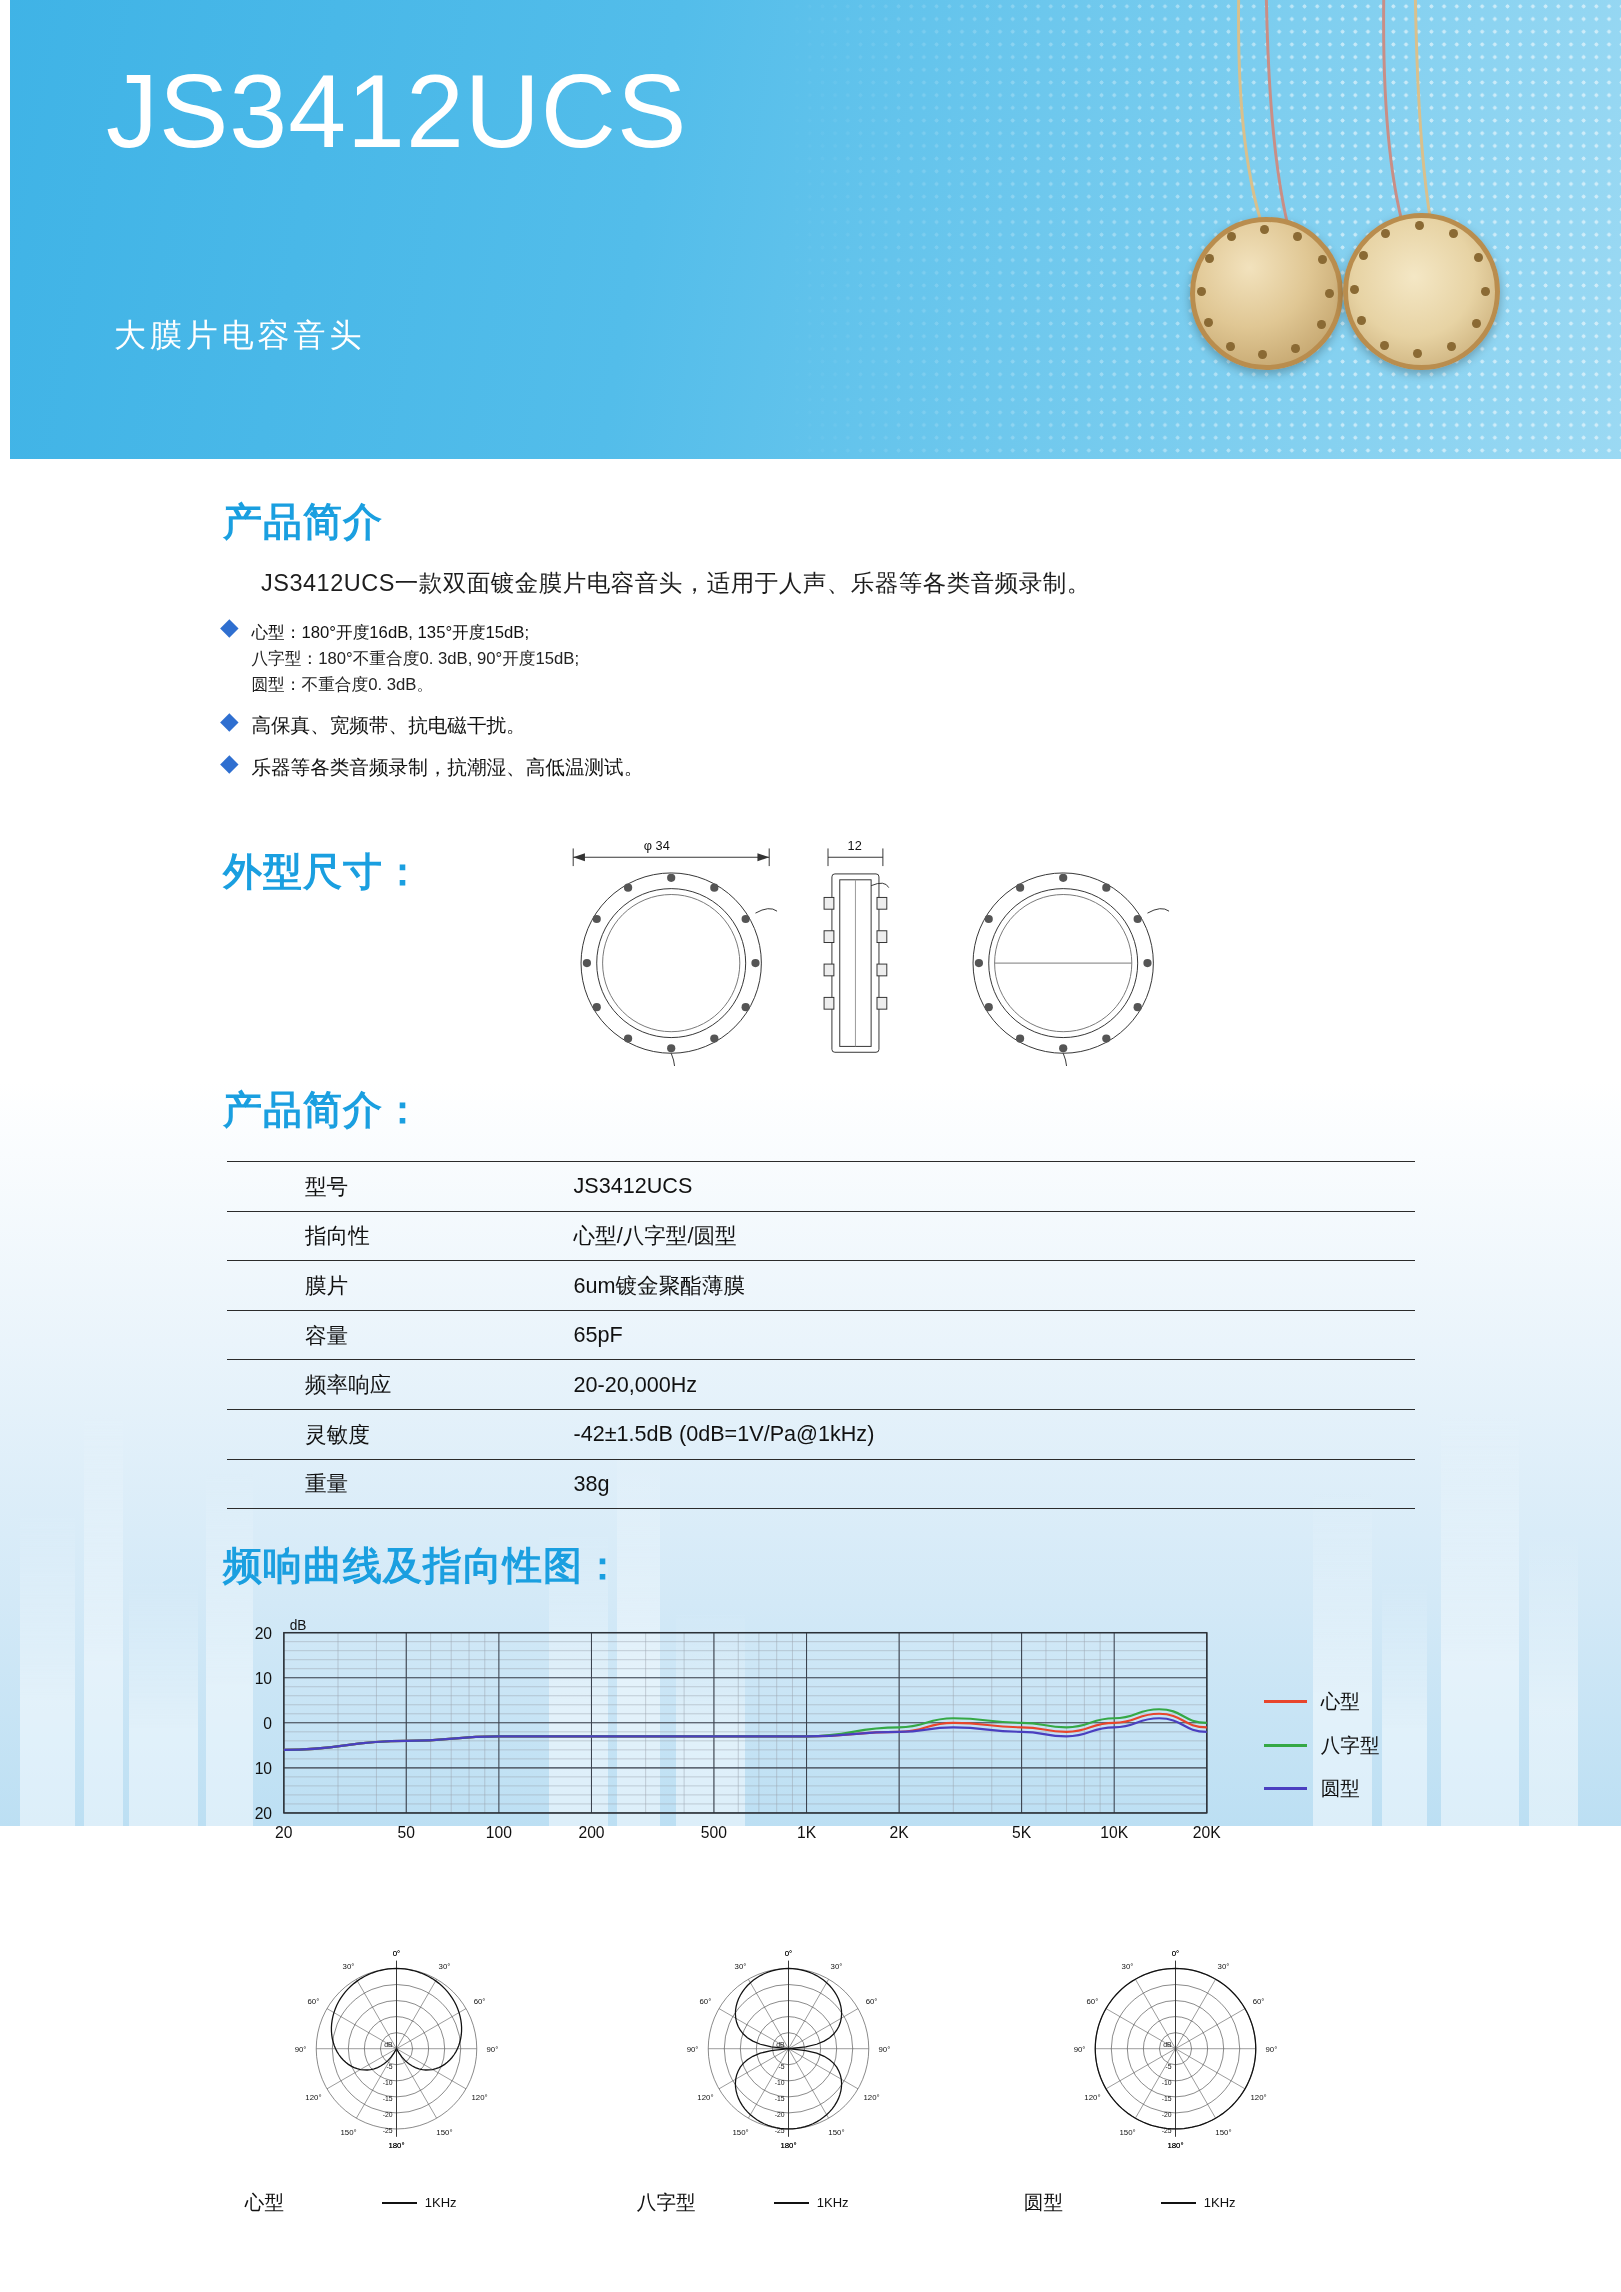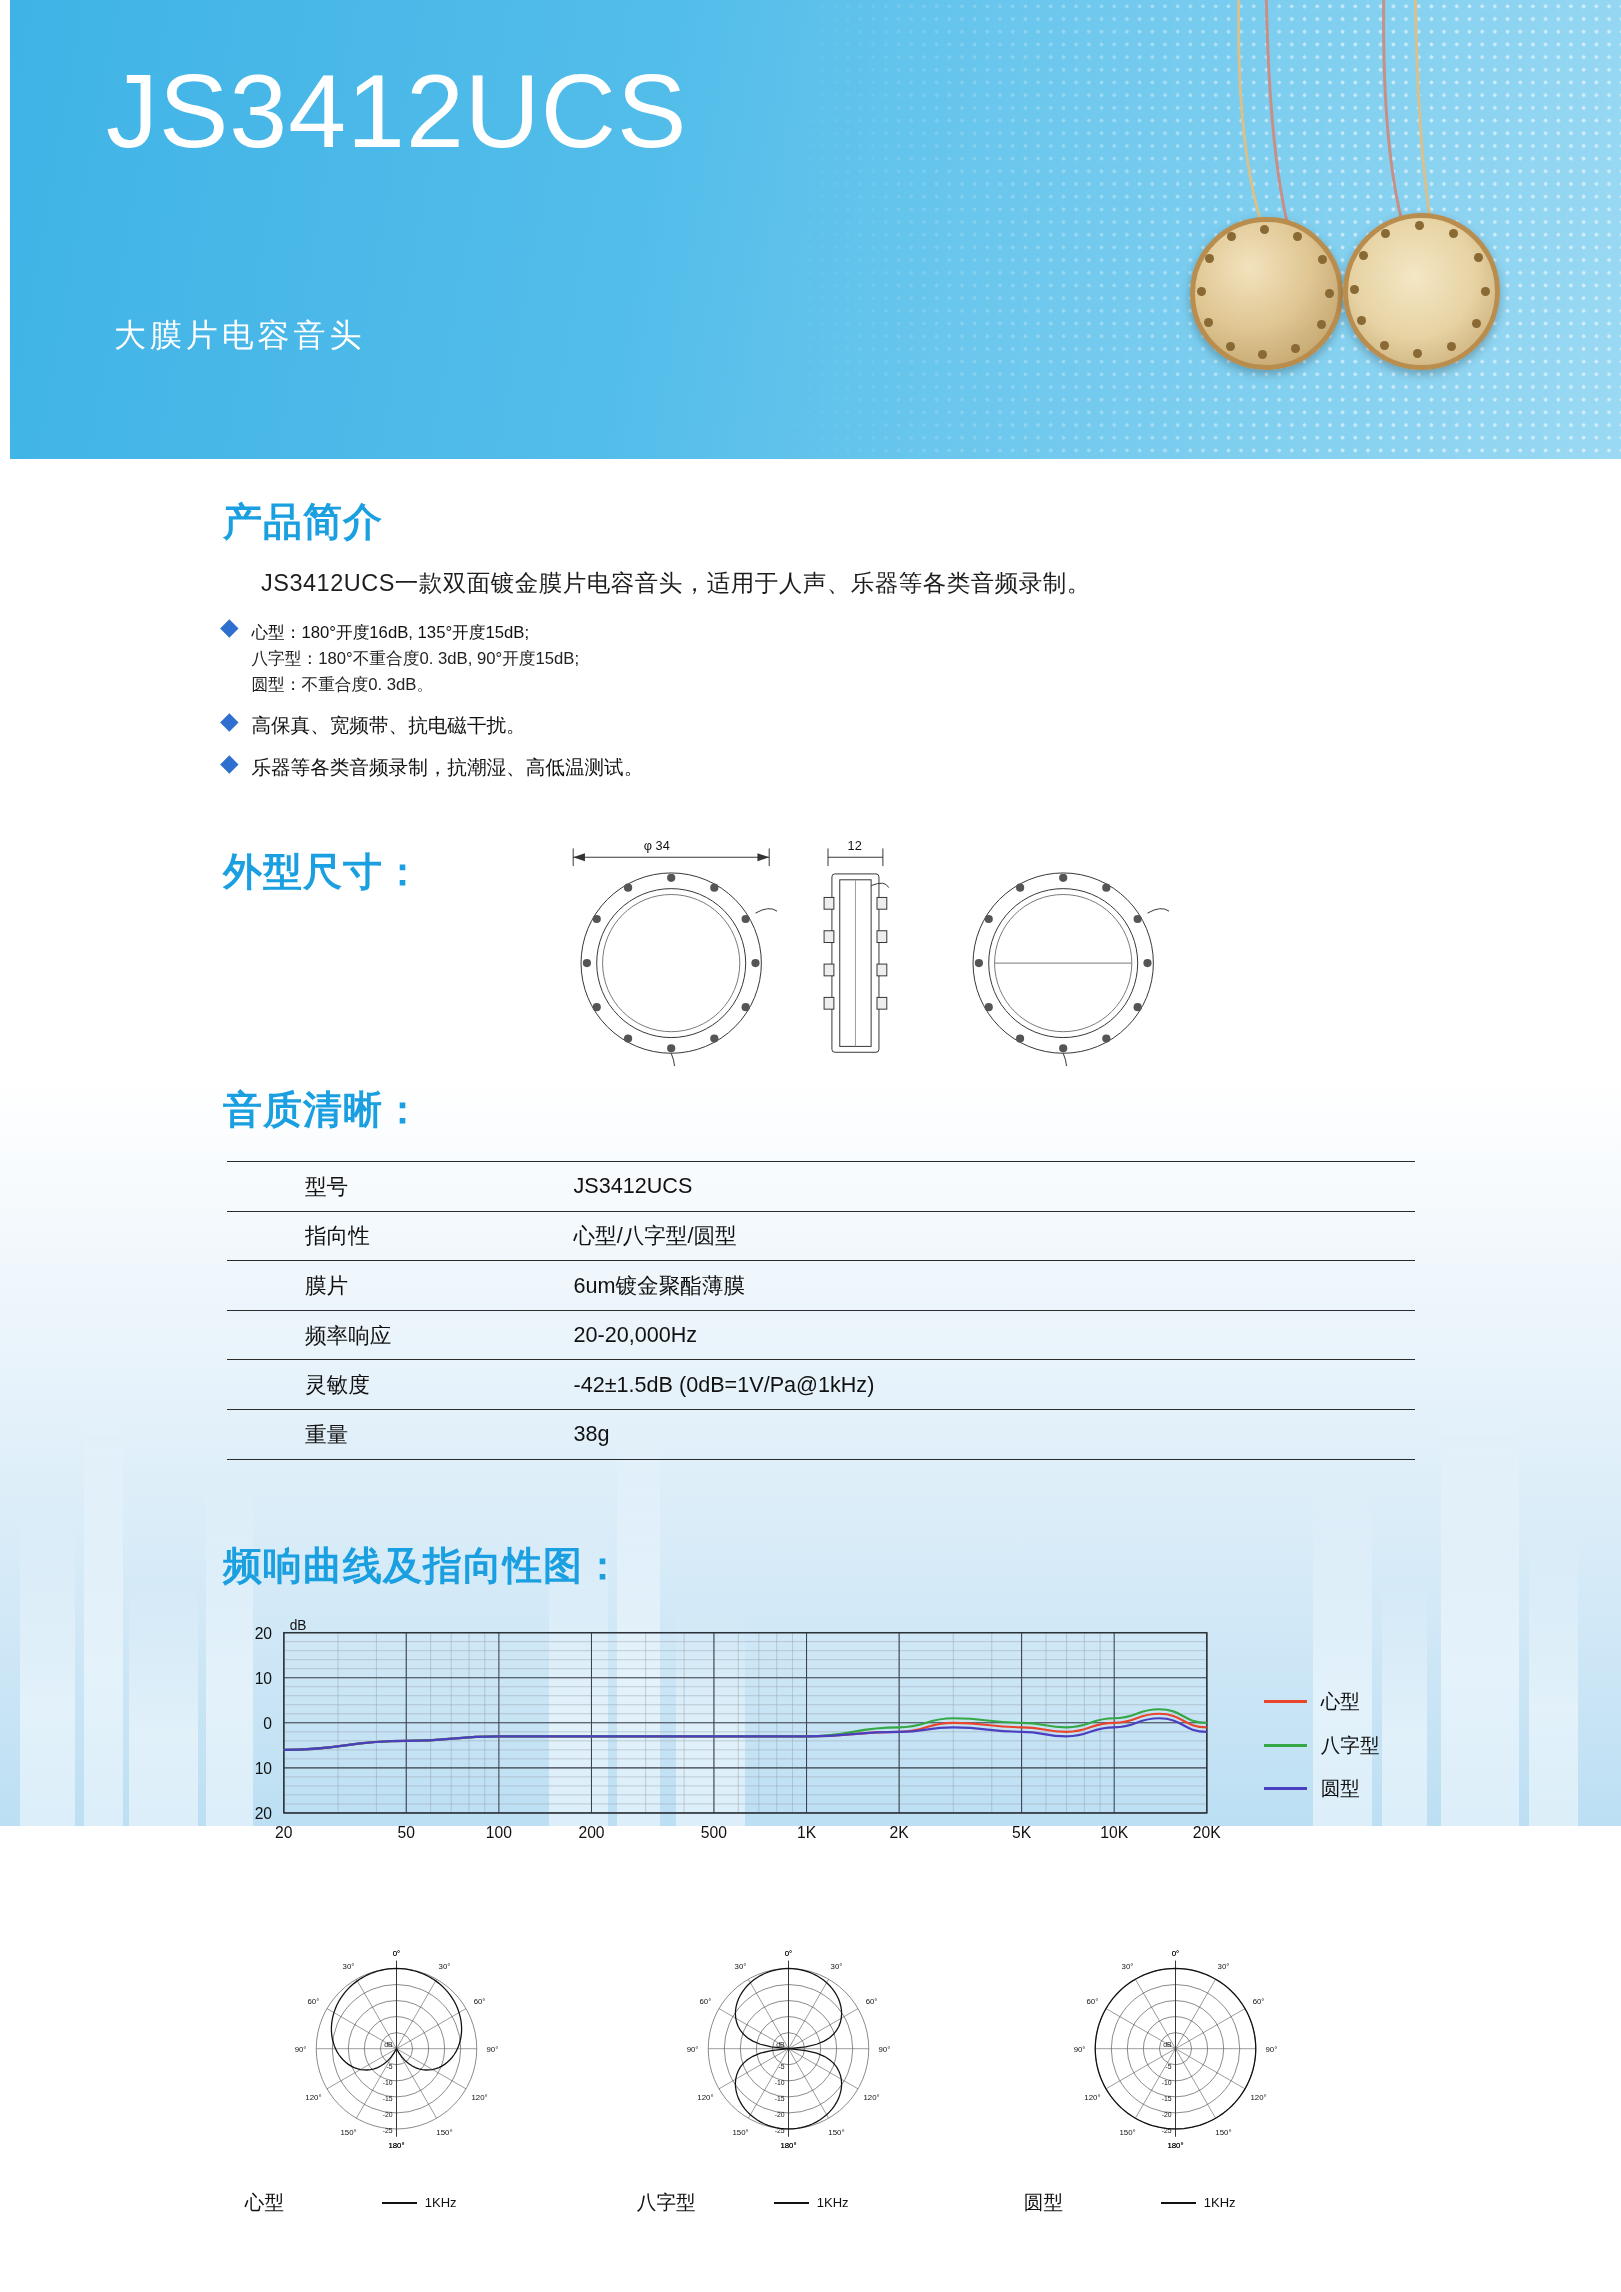--- a/index.html
+++ b/index.html
@@ -274,35 +274,39 @@
                 <circle cx="34" cy="80" r="4.2"></circle>
                 <circle cx="66" cy="48" r="4.2"></circle>
             </g>
             <path d="M110 217 q6 14 2 26 q-4 12 4 20" stroke="#333"></path>
             <path d="M196 74 q14 -8 22 -2" stroke="#333"></path>
           </g>
         </g>
       </svg>
     </div>
 
-    <div class="sec-spec h-blue">音质清晰：</div>
+    <div class="sec-spec h-blue">产品简介：</div>
 
     <table class="spec-table">
       <tbody>
           <tr>
         <td class="k">型号</td>
         <td class="v">JS3412UCS</td>
       </tr>
       <tr>
         <td class="k">指向性</td>
         <td class="v">心型/八字型/圆型</td>
       </tr>
       <tr>
         <td class="k">膜片</td>
         <td class="v">6um镀金聚酯薄膜</td>
+      </tr>
+      <tr>
+        <td class="k">容量</td>
+        <td class="v">65pF</td>
       </tr>
       <tr>
         <td class="k">频率响应</td>
         <td class="v">20-20,000Hz</td>
       </tr>
       <tr>
         <td class="k">灵敏度</td>
         <td class="v">-42±1.5dB (0dB=1V/Pa@1kHz)</td>
       </tr>
       <tr>

